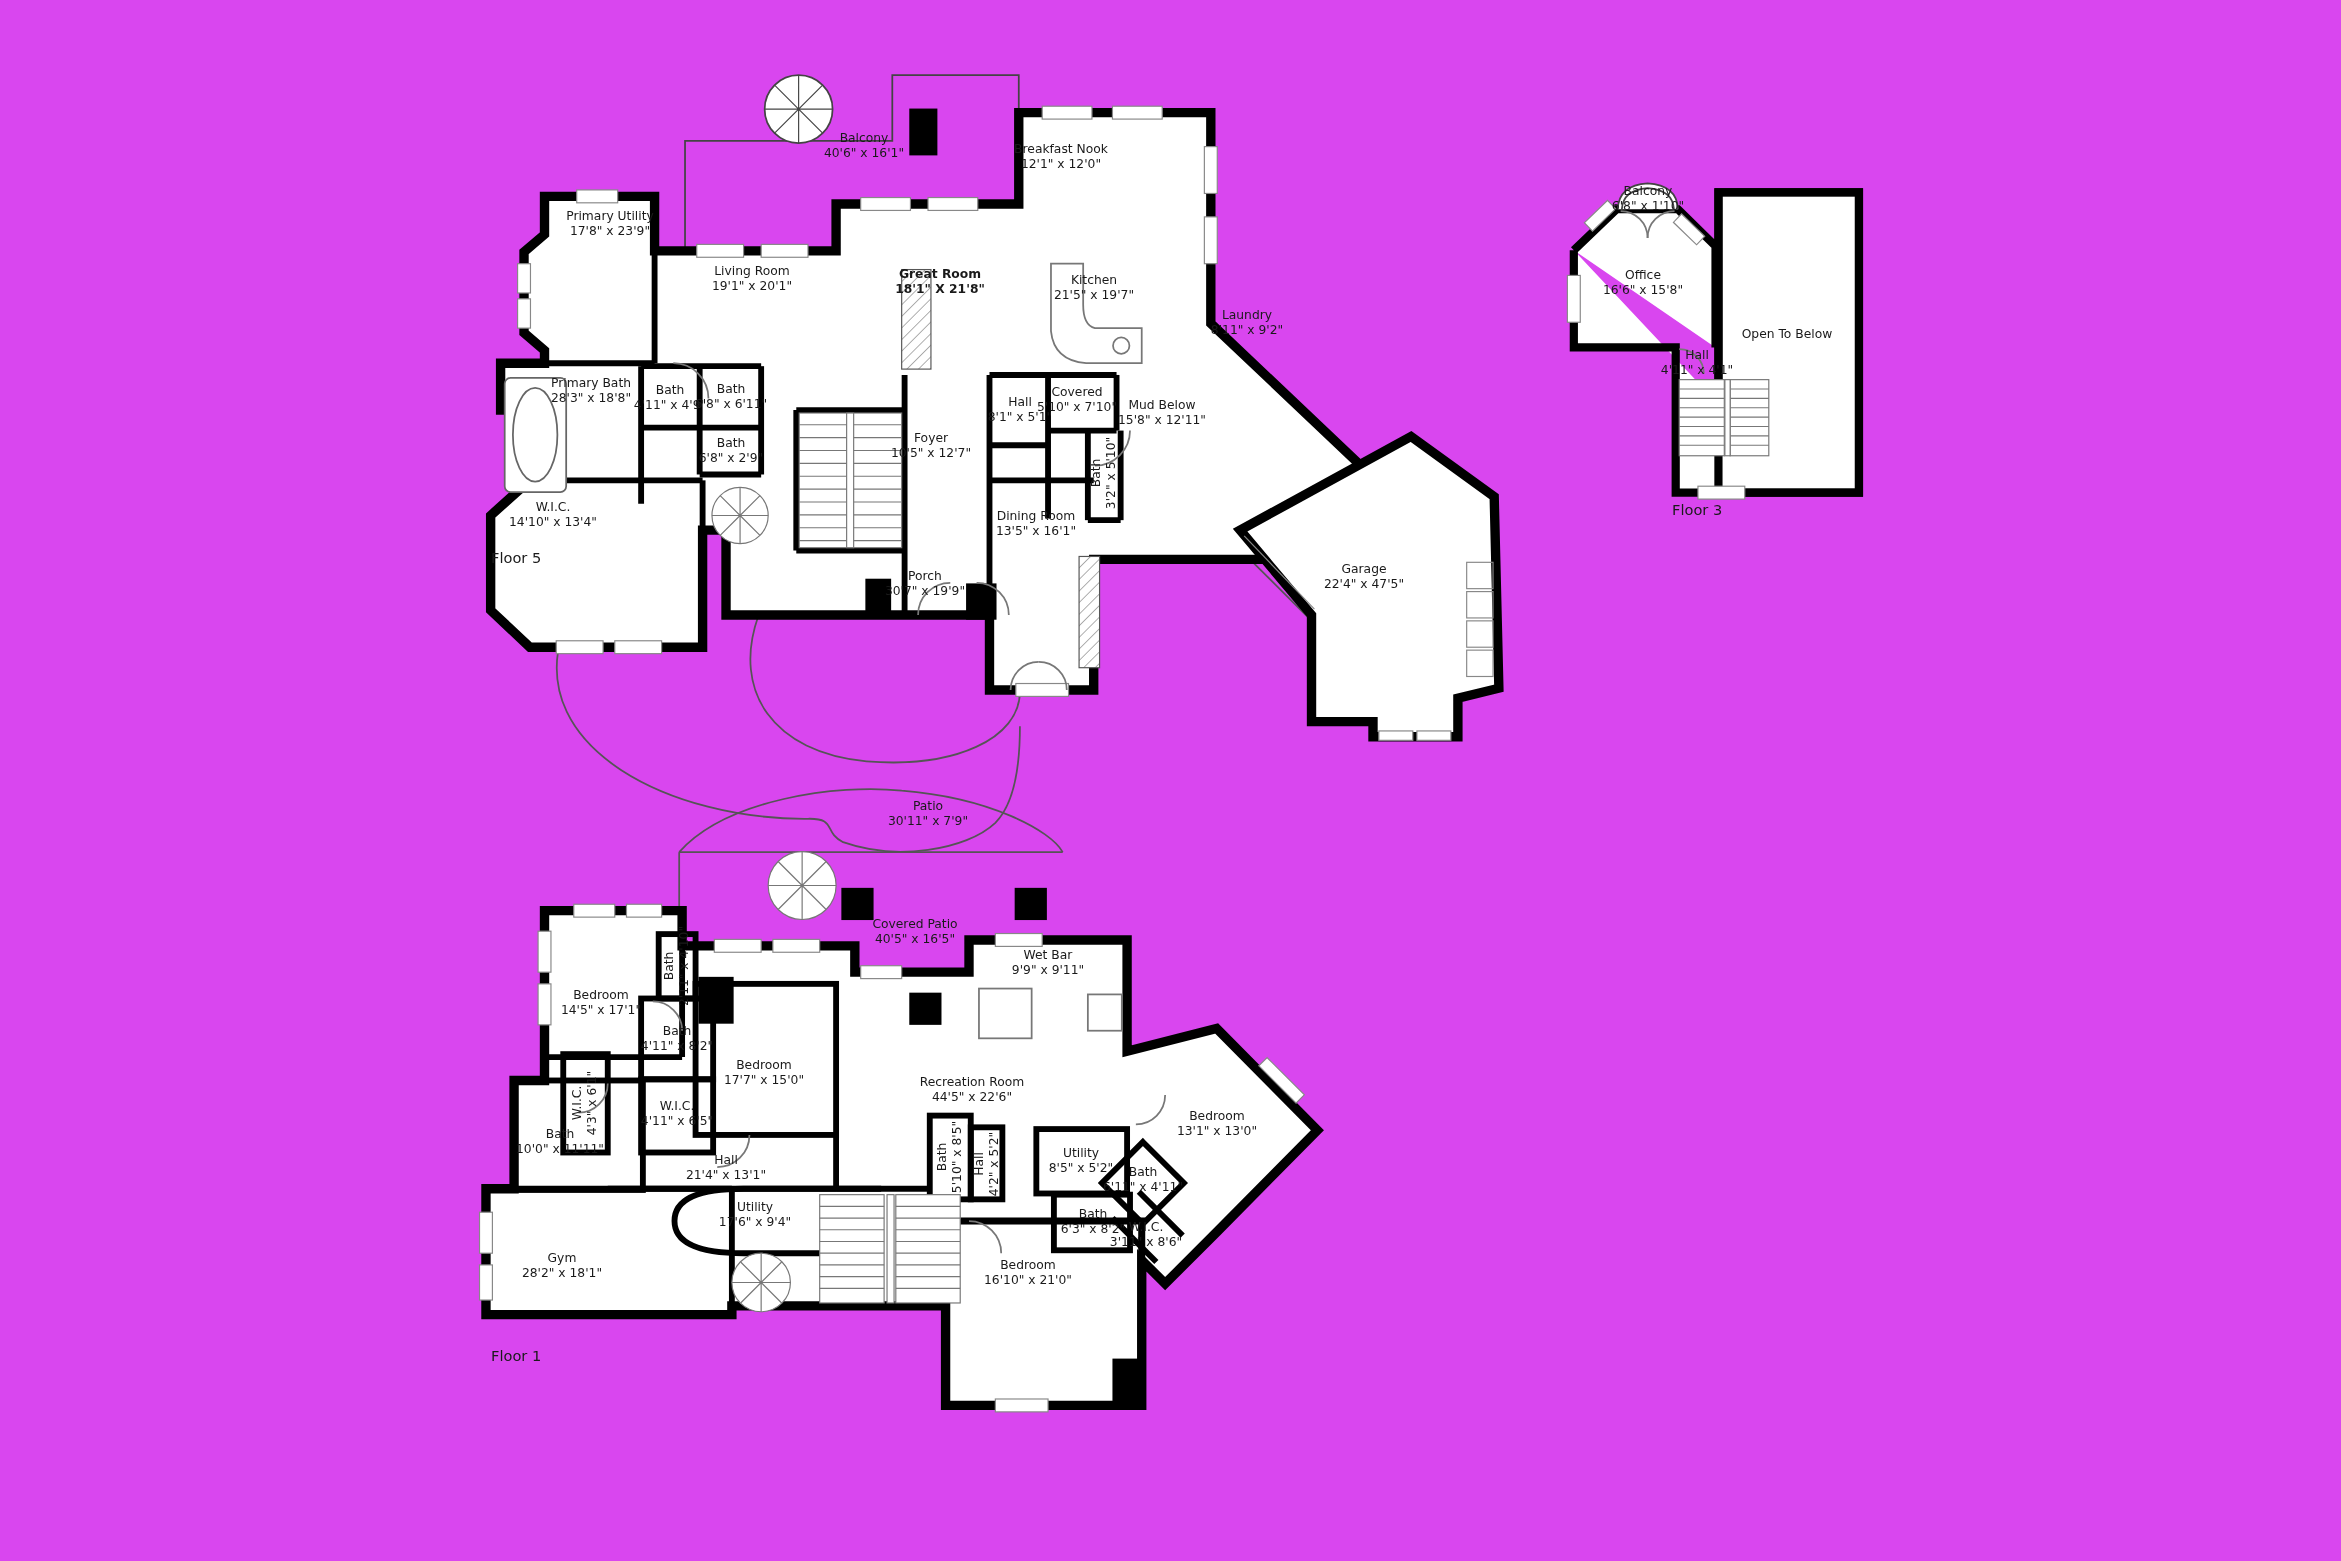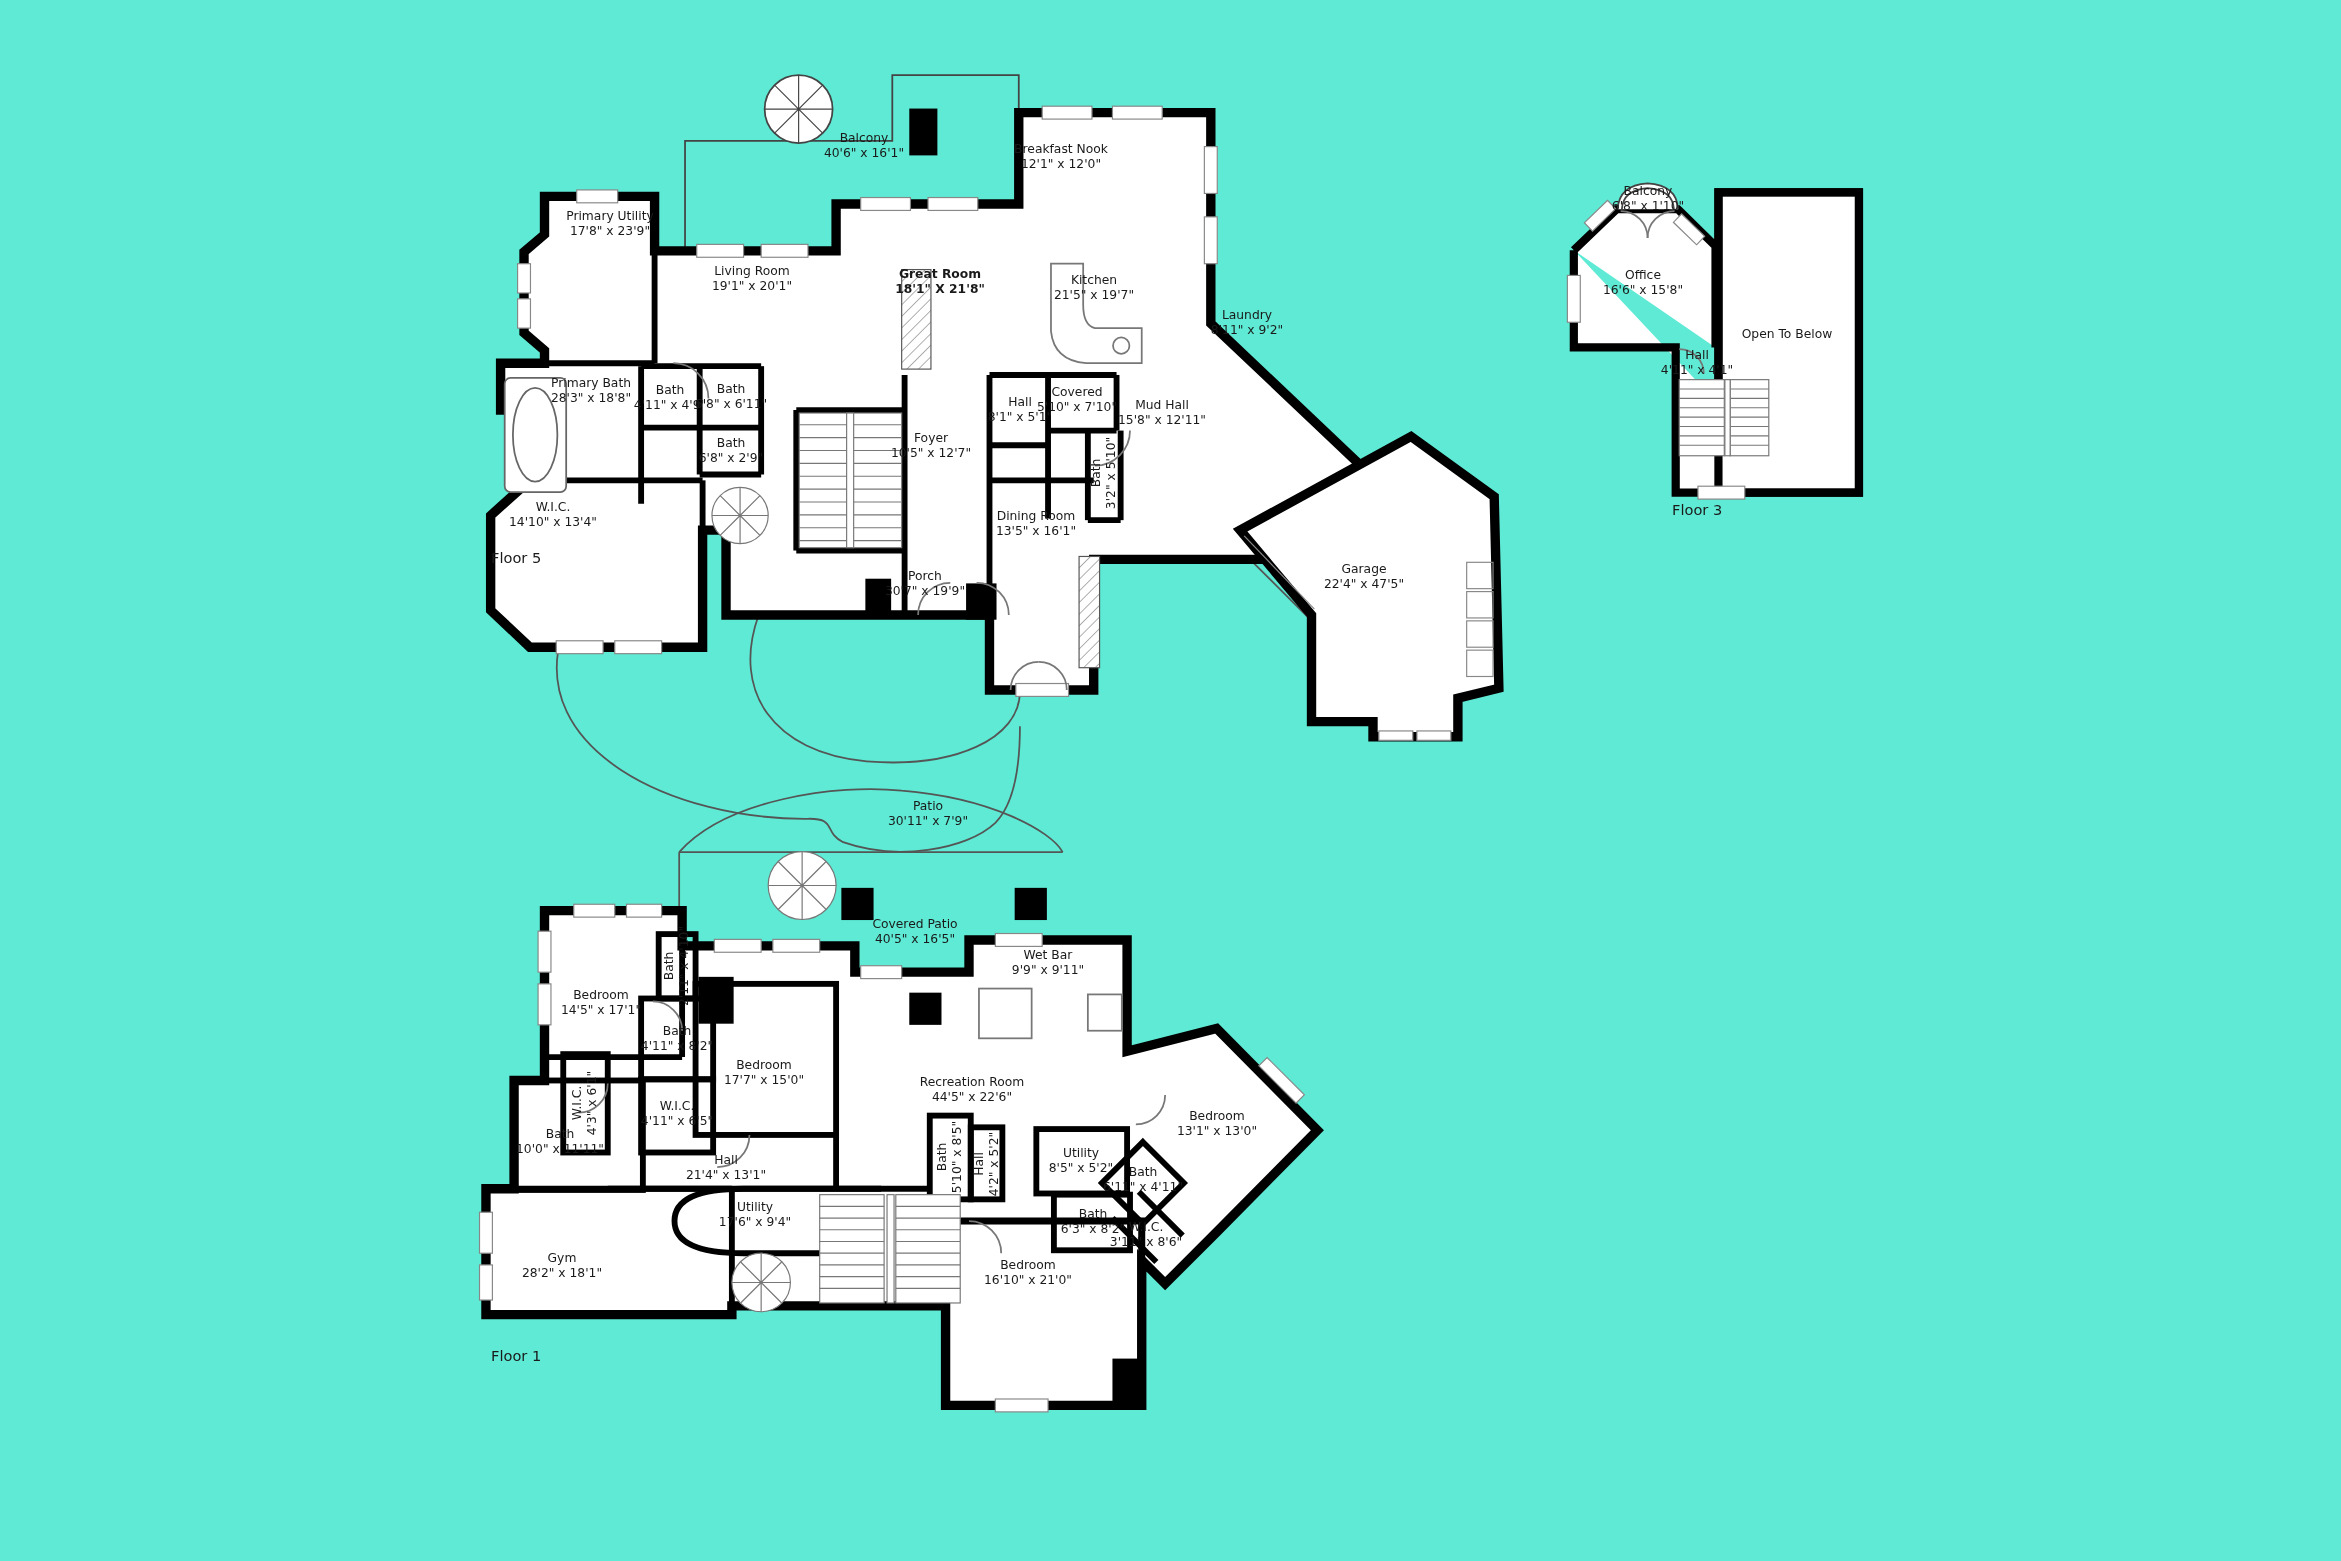--- a/index.html
+++ b/index.html
@@ -1,16 +1,16 @@
 <!DOCTYPE html>
 <html style="font-size:9.4px"><head>
 <meta charset="utf-8">
 <style>
   html,body{margin:0;padding:0;background:#fff;}
-  .canvas{position:relative;width:2342px;height:1562px;background:#5eead4;overflow:hidden;
+  .canvas{position:relative;width:2342px;height:1562px;background:#d946ef;overflow:hidden;
           font-family:"DejaVu Sans",sans-serif;}
   svg.plan{position:absolute;left:0;top:0;}
   .room-label{position:absolute;transform:translate(-50%,-50%);text-align:center;
               font-size:12.3px;line-height:1.25;color:#1a1a1a;white-space:nowrap;}
   .room-label.v{transform:translate(-50%,-50%) rotate(-90deg);}
   .room-label.bold{font-weight:bold;}
   .room-label .nm,.room-label .dm{display:block;}
   .floor-label{position:absolute;font-size:14.6px;color:#1a1a1a;white-space:nowrap;}
   .caption{position:absolute;left:1171px;top:1513px;transform:translate(-50%,-50%);
            font-size:22px;color:#111;white-space:nowrap;}
@@ -347,21 +347,21 @@
     </div>
 <div class="room-label" style="left:1020px;top:410px">
       <span class="nm">Hall</span>
       <span class="dm">8'1" x 5'1"</span>
     </div>
 <div class="room-label" style="left:1077px;top:400px">
       <span class="nm">Covered</span>
       <span class="dm">5'10" x 7'10"</span>
     </div>
 <div class="room-label" style="left:1162px;top:413px">
-      <span class="nm">Mud Hall</span>
+      <span class="nm">Mud Below</span>
       <span class="dm">15'8" x 12'11"</span>
     </div>
 <div class="room-label v" style="left:1104px;top:473px">
       <span class="nm">Bath</span>
       <span class="dm">3'2" x 5'10"</span>
     </div>
 <div class="room-label" style="left:931px;top:446px">
       <span class="nm">Foyer</span>
       <span class="dm">10'5" x 12'7"</span>
     </div>

